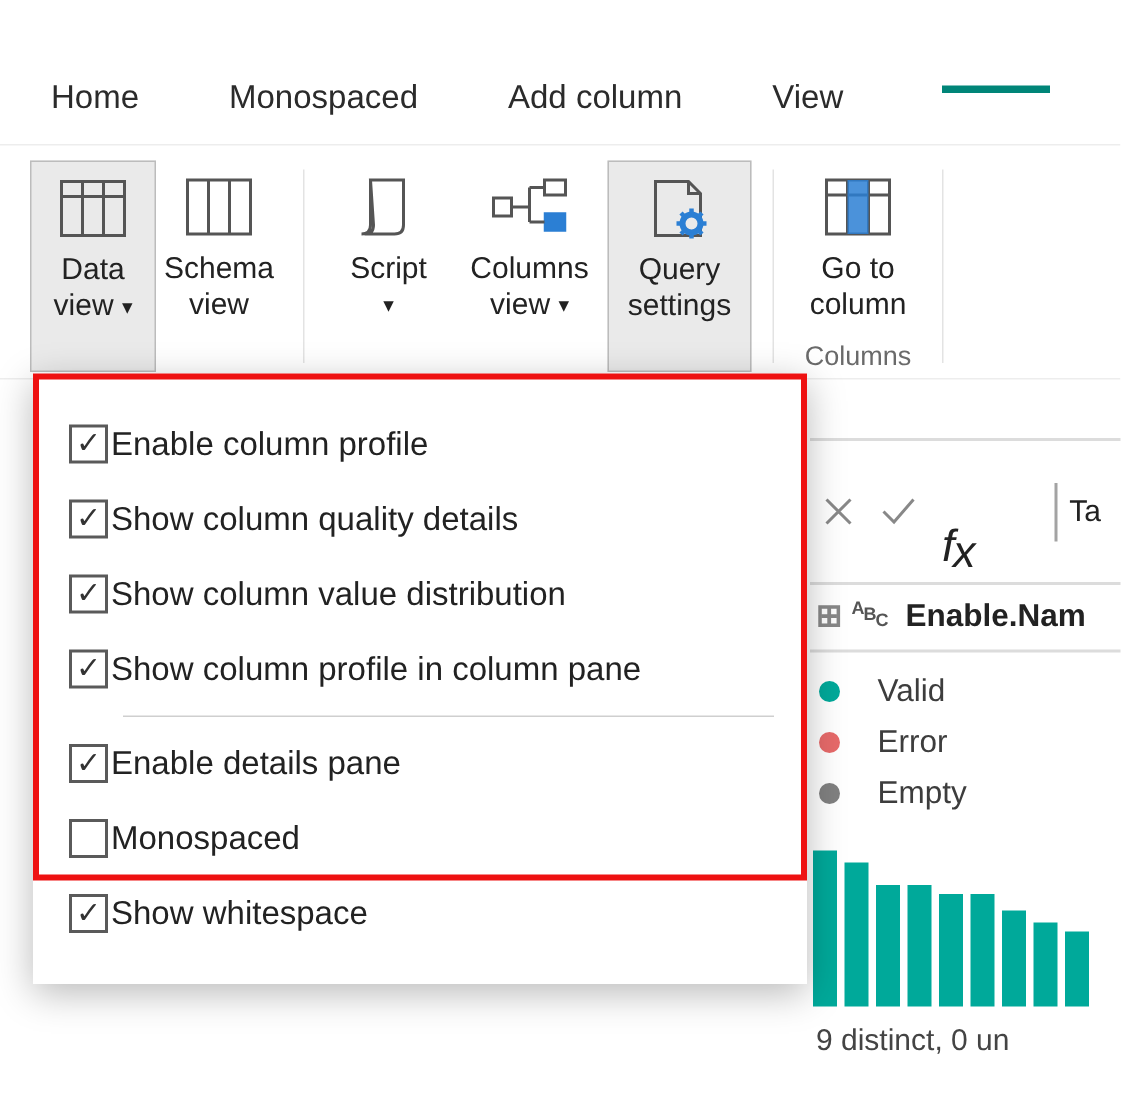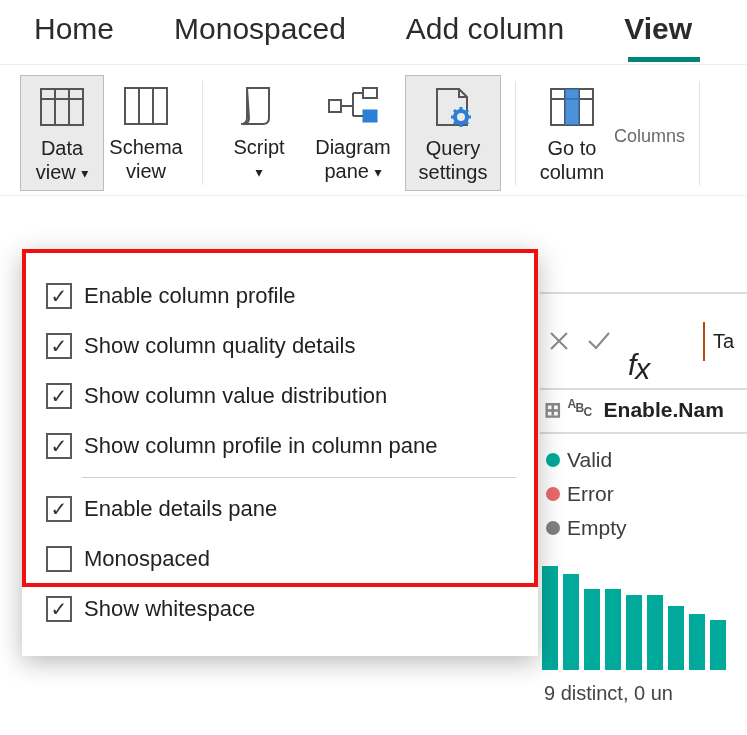--- a/index.html
+++ b/index.html
@@ -14,48 +14,49 @@
     overflow: hidden;
     position: relative;
   }
   .tabs {
     display: flex;
     gap: 60px;
     padding: 12px 34px 8px 34px;
     align-items: flex-end;
   }
   .tab {
-    font-size: 30px;
+    font-size: 22px;
     padding-bottom: 10px;
     cursor: pointer;
     color: #2b2b2b;
+    margin-top: 40px;
   }
   .tab.active {
-    font-weight: 700;
+    font-weight: 400;
   }
   .tab-underline {
     height: 5px;
     background: #008578;
     width: 72px;
     position: absolute;
     top: 57px;
     left: 628px;
   }
   .hr-thin {
     border: none;
     border-top: 1px solid #ededed;
     margin: 0;
   }
   .ribbon {
     display: flex;
     padding: 10px 20px 4px 20px;
   }
   .ribbon-group {
     display: flex;
-    flex-direction: row;
+    flex-direction: column;
     align-items: center;
   }
   .ribbon-btns {
     display: flex;
     gap: 0;
   }
   .ribbon-btn {
     width: 84px;
     display: flex;
     flex-direction: column;
@@ -107,21 +108,21 @@
     top: 249px;
     left: 22px;
     width: 516px;
     height: 338px;
     border: 4px solid #e11;
     pointer-events: none;
   }
   .dd-row {
     display: flex;
     align-items: center;
-    gap: 12px;
+    gap: 2px;
     padding: 12px 4px;
     font-size: 22px;
     cursor: pointer;
   }
   .cbx {
     width: 26px;
     height: 26px;
     border: 2px solid #5a5a5a;
     display: inline-flex;
     align-items: center;
@@ -157,21 +158,21 @@
   .fx {
     font-family: Liberation Sans, sans-serif;
     font-style: italic;
     font-size: 30px;
     letter-spacing: -1px;
     margin-top: 48px;
   }
   .fx .f { font-style: italic; }
   .fx .x { position: relative; top: 4px; }
   .ta-box {
-    border-left: 2px solid #c2410c;
+    border-left: 2px solid #a3a3a3;
     padding: 8px 8px;
     margin-left: auto;
   }
   .col-header {
     display: flex;
     align-items: center;
     gap: 6px;
     padding: 8px 4px 10px 4px;
     font-size: 21px;
     font-weight: 600;
@@ -197,21 +198,21 @@
     position: absolute; left: 8px; top: 2px; font-size: 12px;
   }
   .stats {
     padding: 14px 6px 6px 6px;
     font-size: 21px;
     color: #3d3d3d;
   }
   .stat-row {
     display: flex;
     align-items: center;
-    gap: 7px;
+    gap: 25px;
     margin-bottom: 10px;
   }
   .dot {
     width: 14px;
     height: 14px;
     border-radius: 50%;
     display: inline-block;
   }
   .bars {
     display: flex;
@@ -285,21 +286,21 @@
         <svg width="52" height="40">
             <rect x="2" y="14" width="12" height="12" fill="none" stroke="#555" stroke-width="2"></rect>
             <rect x="36" y="2" width="14" height="10" fill="none" stroke="#555" stroke-width="2"></rect>
             <rect x="36" y="24" width="14" height="12" fill="#2b7fd4" stroke="#2b7fd4"></rect>
             <line x1="14" y1="20" x2="26" y2="20" stroke="#555" stroke-width="2"></line>
             <line x1="26" y1="7" x2="26" y2="30" stroke="#555" stroke-width="2"></line>
             <line x1="26" y1="7" x2="36" y2="7" stroke="#555" stroke-width="2"></line>
             <line x1="26" y1="30" x2="36" y2="30" stroke="#555" stroke-width="2"></line>
           </svg>
       </div>
-      <div><span>Diagram pane</span> <span class="chev">▾</span></div>
+      <div><span>Columns view</span> <span class="chev">▾</span></div>
     </div>
 
     <div class="ribbon-btn selected" style="width:96px">
       <div class="ribbon-icon">
         <svg width="44" height="44">
             <path d="M6 4 h22 l8 8 v28 h-30 z" fill="none" stroke="#555" stroke-width="2"></path>
             <path d="M28 4 v8 h8" fill="none" stroke="#555" stroke-width="2"></path>
             <circle cx="30" cy="32" r="6" fill="none" stroke="#2b7fd4" stroke-width="4"></circle>
             <g stroke="#2b7fd4" stroke-width="3">
               <line x1="30" y1="22" x2="30" y2="26"></line>

